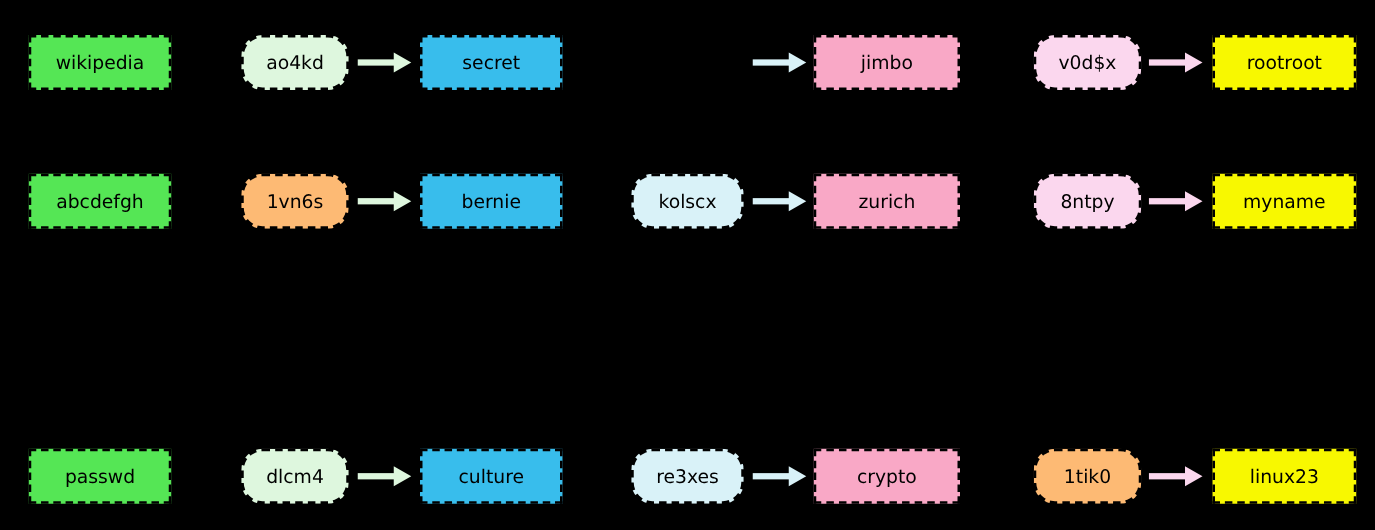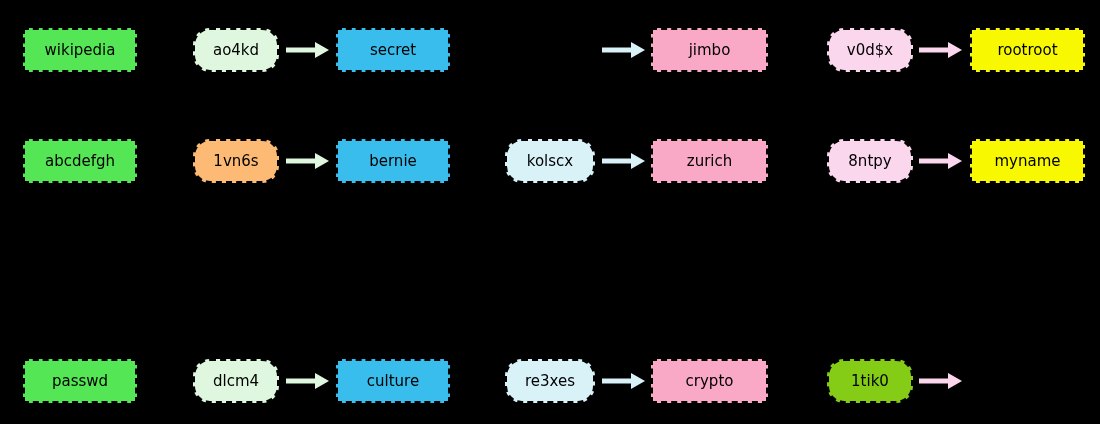--- a/index.html
+++ b/index.html
@@ -128,22 +128,23 @@
     </div>
     <div class="node col3" style="background-color: rgb(56, 189, 236);">culture</div>
     <div class="node stadium col4" style="background-color: rgb(217, 242, 248);">re3xes</div>
     <div class="arrow a2" style="color: rgb(217, 242, 248);">
       <svg width="44" height="18" viewBox="0 0 44 18">
           <rect x="0" y="6.5" width="30" height="5" fill="currentColor"></rect>
           <polygon points="29,1 43,9 29,17" fill="currentColor"></polygon>
         </svg>
     </div>
     <div class="node col5" style="background-color: rgb(249, 168, 198);">crypto</div>
-    <div class="node stadium col6" style="background-color: #84cc16;">1tik0</div>
+    <div class="node stadium col6" style="background-color: #fdba74;">1tik0</div>
     <div class="arrow a3" style="color: rgb(251, 215, 238);">
       <svg width="44" height="18" viewBox="0 0 44 18">
           <rect x="0" y="6.5" width="30" height="5" fill="currentColor"></rect>
           <polygon points="29,1 43,9 29,17" fill="currentColor"></polygon>
         </svg>
     </div>
+    <div class="node col7" style="background-color: rgb(248, 248, 0);">linux23</div>
   </div>
 
 </div>
 
 </body></html>

